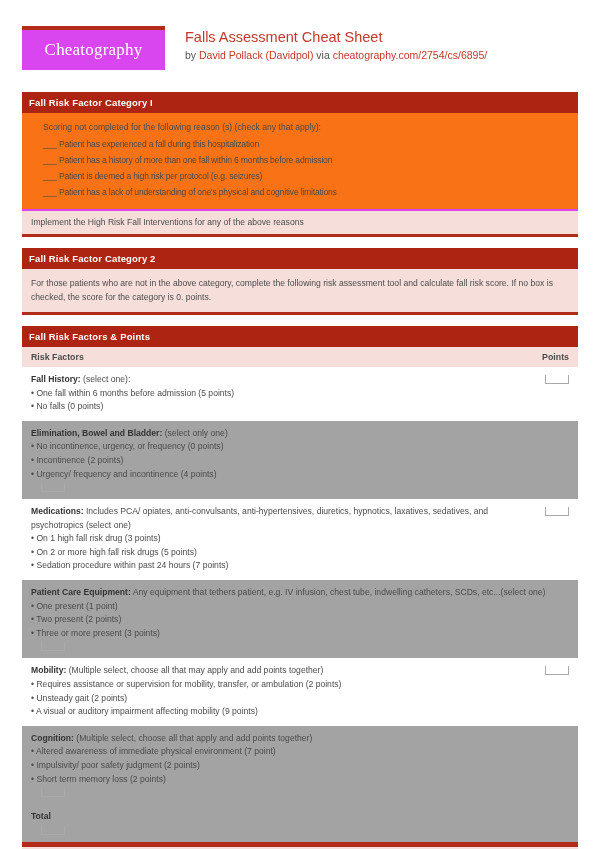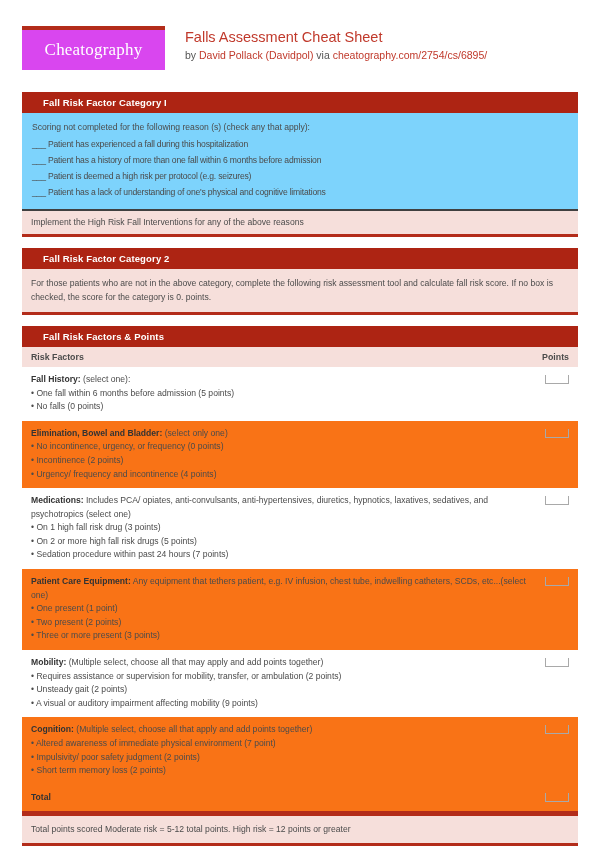--- a/index.html
+++ b/index.html
@@ -64,34 +64,34 @@
   
   .panel {
     margin-bottom: 11px;
     border-bottom: 3px solid #b32c1a;
   }
   .panel-head {
     background: #ad2413;
     color: #ffffff;
     font-size: 9.5px;
     font-weight: bold;
-    padding: 5px 8px 5px 21px;
+    padding: 5px 8px 5px 7px;
     letter-spacing: 0.15px;
   }
   .panel-body {
-    background: #7dd3fc;
-    padding: 7px 9px 8px 10px;
+    background: #f97316;
+    padding: 7px 9px 8px 21px;
     font-size: 8.6px;
     line-height: 13.4px;
   }
   .panel-body .line { padding: 1.4px 0; }
   .panel-body .blank { letter-spacing: -0.2px; }
   .panel-foot {
     background: #f6dfdb;
-    border-top: 2px solid #404040;
+    border-top: 2px solid #d946ef;
     padding: 5px 9px;
     font-size: 8.6px;
     line-height: 13px;
   }
   .panel-para {
     background: #f6dfdb;
     padding: 7px 9px 8px 9px;
     font-size: 8.6px;
     line-height: 14px;
   }
@@ -107,21 +107,21 @@
     color: #4b4b4b;
   }
   .row {
     display: flex;
     align-items: flex-start;
     padding: 6px 9px 7px 9px;
     font-size: 8.6px;
     line-height: 13.6px;
   }
   .row.odd  { background: #ffffff; }
-  .row.even { background: #f97316; }
+  .row.even { background: #a3a3a3; flex-direction: column; }
   .row-main { flex: 1; padding-right: 8px; }
   .row-title { font-weight: bold; color: #333333; }
   .row-title .nm { font-weight: normal; color: #4b4b4b; }
   .bullet { display: block; }
   .row-points {
     width: 34px;
     flex: none;
     display: flex;
     justify-content: flex-end;
     padding-top: 2px;

